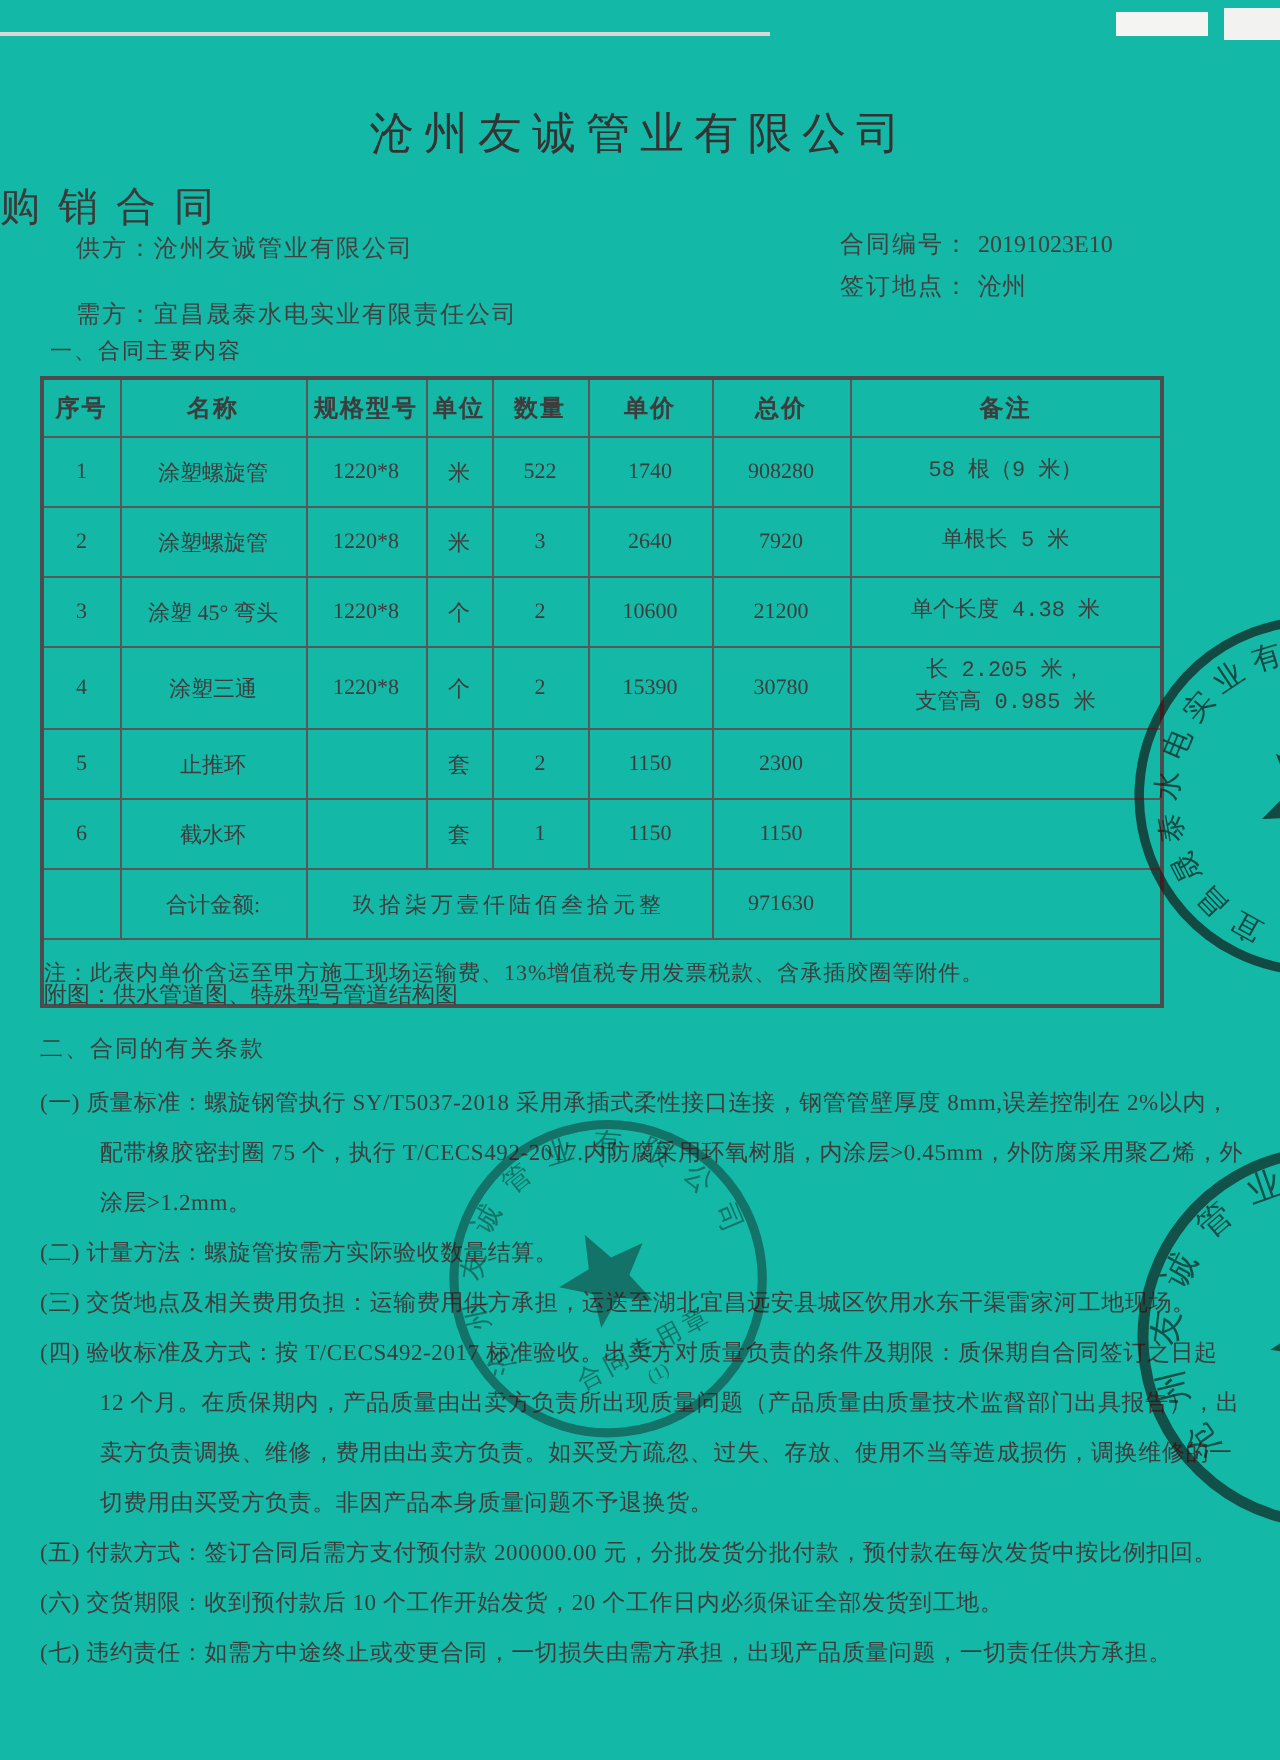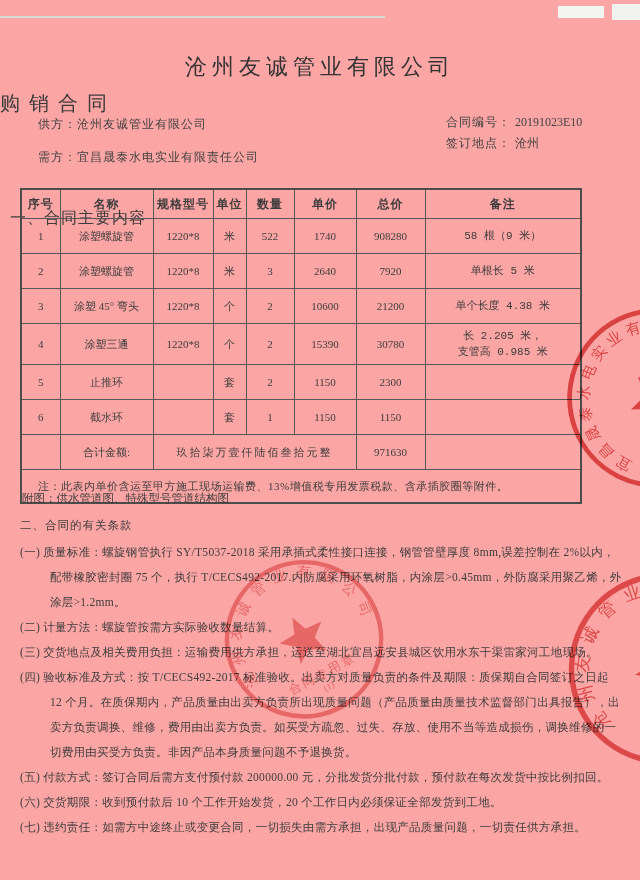--- a/index.html
+++ b/index.html
@@ -3,62 +3,62 @@
 <meta charset="utf-8">
 <style>
   html,body{margin:0;padding:0;}
   body{
     width:640px;height:880px;overflow:hidden;
     font-family:"Liberation Serif","DejaVu Serif",serif;
     background:#e9e9e7;
   }
   .page{
     position:relative;width:640px;height:880px;overflow:hidden;
-    background:#fca5a5;color:#3c3c3c;
+    background:#14b8a6;color:#3c3c3c;
   }
   .scan-edge-top{position:absolute;top:16px;left:0;width:385px;height:2px;background:#d8d8d6;}
   .scan-edge-tr{position:absolute;top:6px;left:558px;width:46px;height:12px;background:#f4f4f2;}
   .scan-edge-tr2{position:absolute;top:4px;left:612px;width:28px;height:16px;background:#f2f2f0;}
 
   .company-title{
     position:absolute;top:52px;left:0;width:100%;text-align:center;
     font-size:22px;letter-spacing:5px;color:#333;font-weight:500;
   }
   .doc-title{
     position:absolute;top:90px;left:0;width:100%;text-align:left;
     font-size:20px;letter-spacing:9px;color:#3a3a3a;
   }
 
   .party-line{position:absolute;left:38px;font-size:12px;color:#414141;letter-spacing:1px;}
   .party-supplier{top:116px;}
   .party-demander{top:149px;}
-  .section1-title{position:absolute;left:10px;top:168px;font-size:16px;color:#3b3b3b;letter-spacing:1px;margin-top:40px;}
-
-  .meta-block{position:absolute;left:420px;top:112px;font-size:12px;color:#414141;margin-left:26px;}
+  .section1-title{position:absolute;left:25px;top:168px;font-size:11px;color:#3b3b3b;letter-spacing:1px;}
+
+  .meta-block{position:absolute;left:420px;top:112px;font-size:12px;color:#414141;}
   .meta-row{height:21px;line-height:21px;white-space:nowrap;}
   .meta-label{letter-spacing:1px;}
   .meta-value{margin-left:4px;}
 
   table.items{
     position:absolute;left:20px;top:188px;width:560px;
     border-collapse:collapse;table-layout:fixed;
     font-size:11px;color:#3d3d3d;
     border:2px solid #4c4c4c;
   }
   table.items th,table.items td{
     border:1px solid #585858;text-align:center;vertical-align:middle;
     padding:1px 2px;font-weight:normal;overflow:hidden;
   }
   table.items thead th{height:26px;font-size:12px;letter-spacing:1px;font-weight:bold;}
   table.items tbody.rows td{height:32px;}
   table.items tbody.rows tr:nth-child(4) td{height:38px;}
   table.items td.remark{white-space:pre-line;line-height:1.5;font-family:Liberation Mono, monospace;}
   tr.total-row td{height:32px;}
   tr.total-row .total-cn{letter-spacing:2px;font-family:Liberation Mono, monospace;}
-  tr.note-row td{height:30px;text-align:left;padding-left:16px;font-size:11px;letter-spacing:0.5px;}
+  tr.note-row td{height:30px;text-align:left;padding-left:0;font-size:11px;letter-spacing:0.5px;}
 
   .lower{
     position:absolute;left:20px;top:486px;width:602px;
     font-size:11.5px;line-height:25px;color:#3d3d3d;
   }
   .attachment{margin:0 0 2px 2px;}
   .section2-title{margin:2px 0 2px 0;letter-spacing:1px;}
   .clause{margin:0;padding-left:2.6em;text-indent:-2.6em;letter-spacing:0.3px;}
 
   .stamp{

